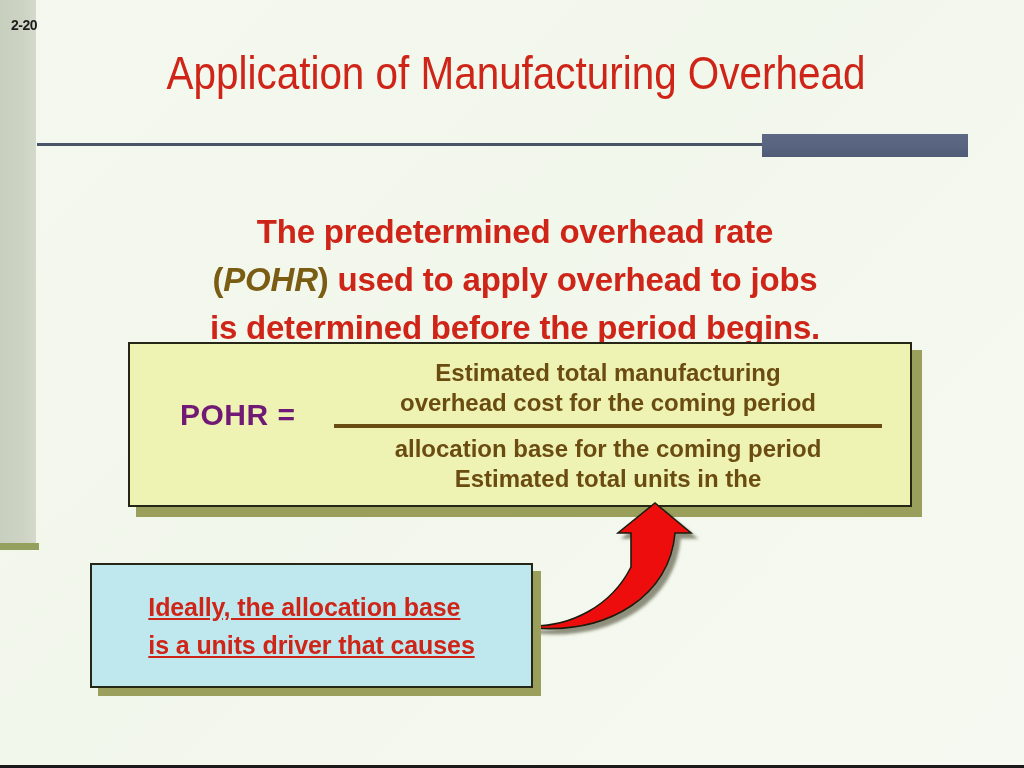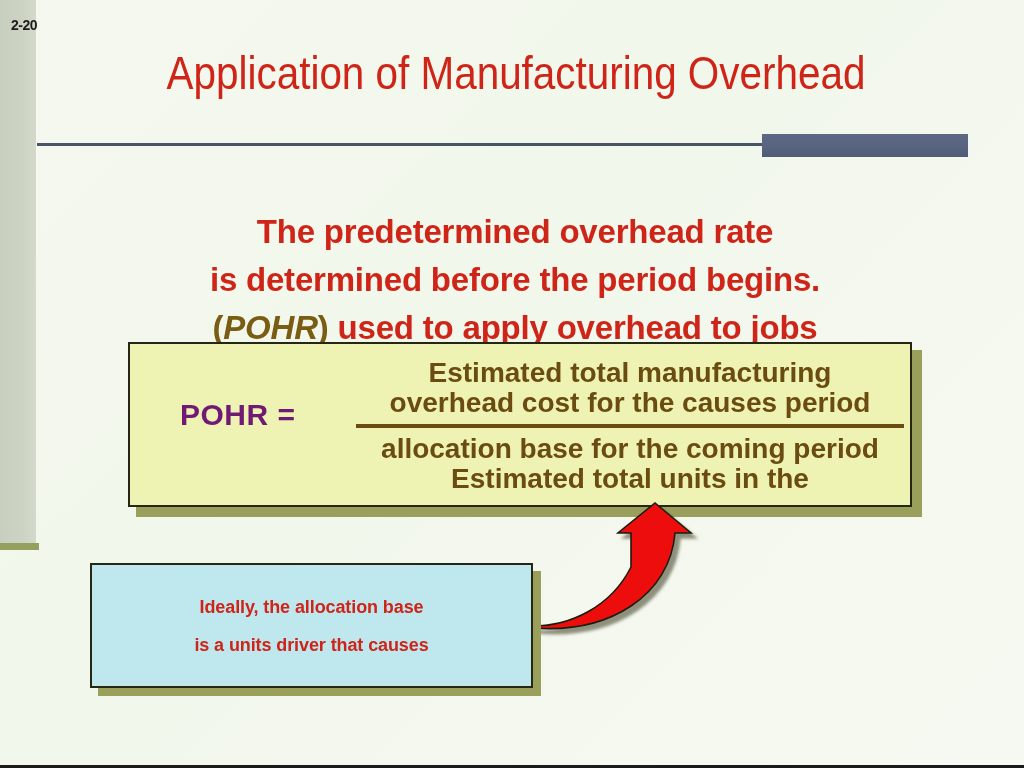--- a/index.html
+++ b/index.html
@@ -128,27 +128,27 @@
     position: absolute;
     left: 50px;
     top: 54px;
     font-size: 30px;
     font-weight: bold;
     color: #701a75;
     letter-spacing: 0.5px;
   }
   .formula-frac {
     position: absolute;
-    left: 224px;
+    left: 202px;
     top: 14px;
     width: 552px;
     text-align: center;
     color: #6b4c10;
     font-weight: bold;
-    font-size: 28px;
+    font-size: 24px;
     line-height: 30px;
   }
   .frac-num { padding-bottom: 3px; }
   .frac-bar {
     height: 4px;
     background: #6b4c10;
     margin: 3px 2px 5px 2px;
   }
   .frac-den { padding-top: 1px; }
 
@@ -168,26 +168,26 @@
     width: 443px;
     height: 125px;
     background: #bfe8ee;
     border: 2px solid #262617;
     box-sizing: border-box;
     display: flex;
     align-items: center;
     justify-content: center;
   }
   .callout-text {
-    text-align: center;
-    font-size: 18px;
+    font-size: 25px;
     line-height: 38px;
     font-weight: bold;
     color: #cf2418;
     letter-spacing: -0.1px;
+    text-decoration: underline;
   }
 
   
   .arrow {
     position: absolute;
     left: 515px;
     top: 495px;
     width: 210px;
     height: 145px;
   }
@@ -212,31 +212,31 @@
 
   <div class="slide-number">2-20</div>
 
   <div class="title">Application of Manufacturing Overhead</div>
 
   <div class="header-rule"></div>
   <div class="header-block"></div>
 
   <div class="statement">
     <div>The predetermined overhead rate</div>
+    <div><span class="paren">(</span><span class="pohr-inline">POHR</span><span class="paren">)</span><span> used to apply overhead to jobs</span></div>
     <div>is determined before the period begins.</div>
-    <div><span class="paren">(</span><span class="pohr-inline">POHR</span><span class="paren">)</span><span> used to apply overhead to jobs</span></div>
   </div>
 
   <div class="formula-shadow"></div>
   <div class="formula-box">
     <div class="formula-lhs">POHR  =</div>
     <div class="formula-frac">
       <div class="frac-num">
         <div>Estimated total manufacturing</div>
-        <div>overhead cost for the causes period</div>
+        <div>overhead cost for the coming period</div>
       </div>
       <div class="frac-bar"></div>
       <div class="frac-den">
         <div>allocation base for the coming period</div>
         <div>Estimated total units in the</div>
       </div>
     </div>
   </div>
 
   <svg class="arrow" viewBox="0 0 210 145">

